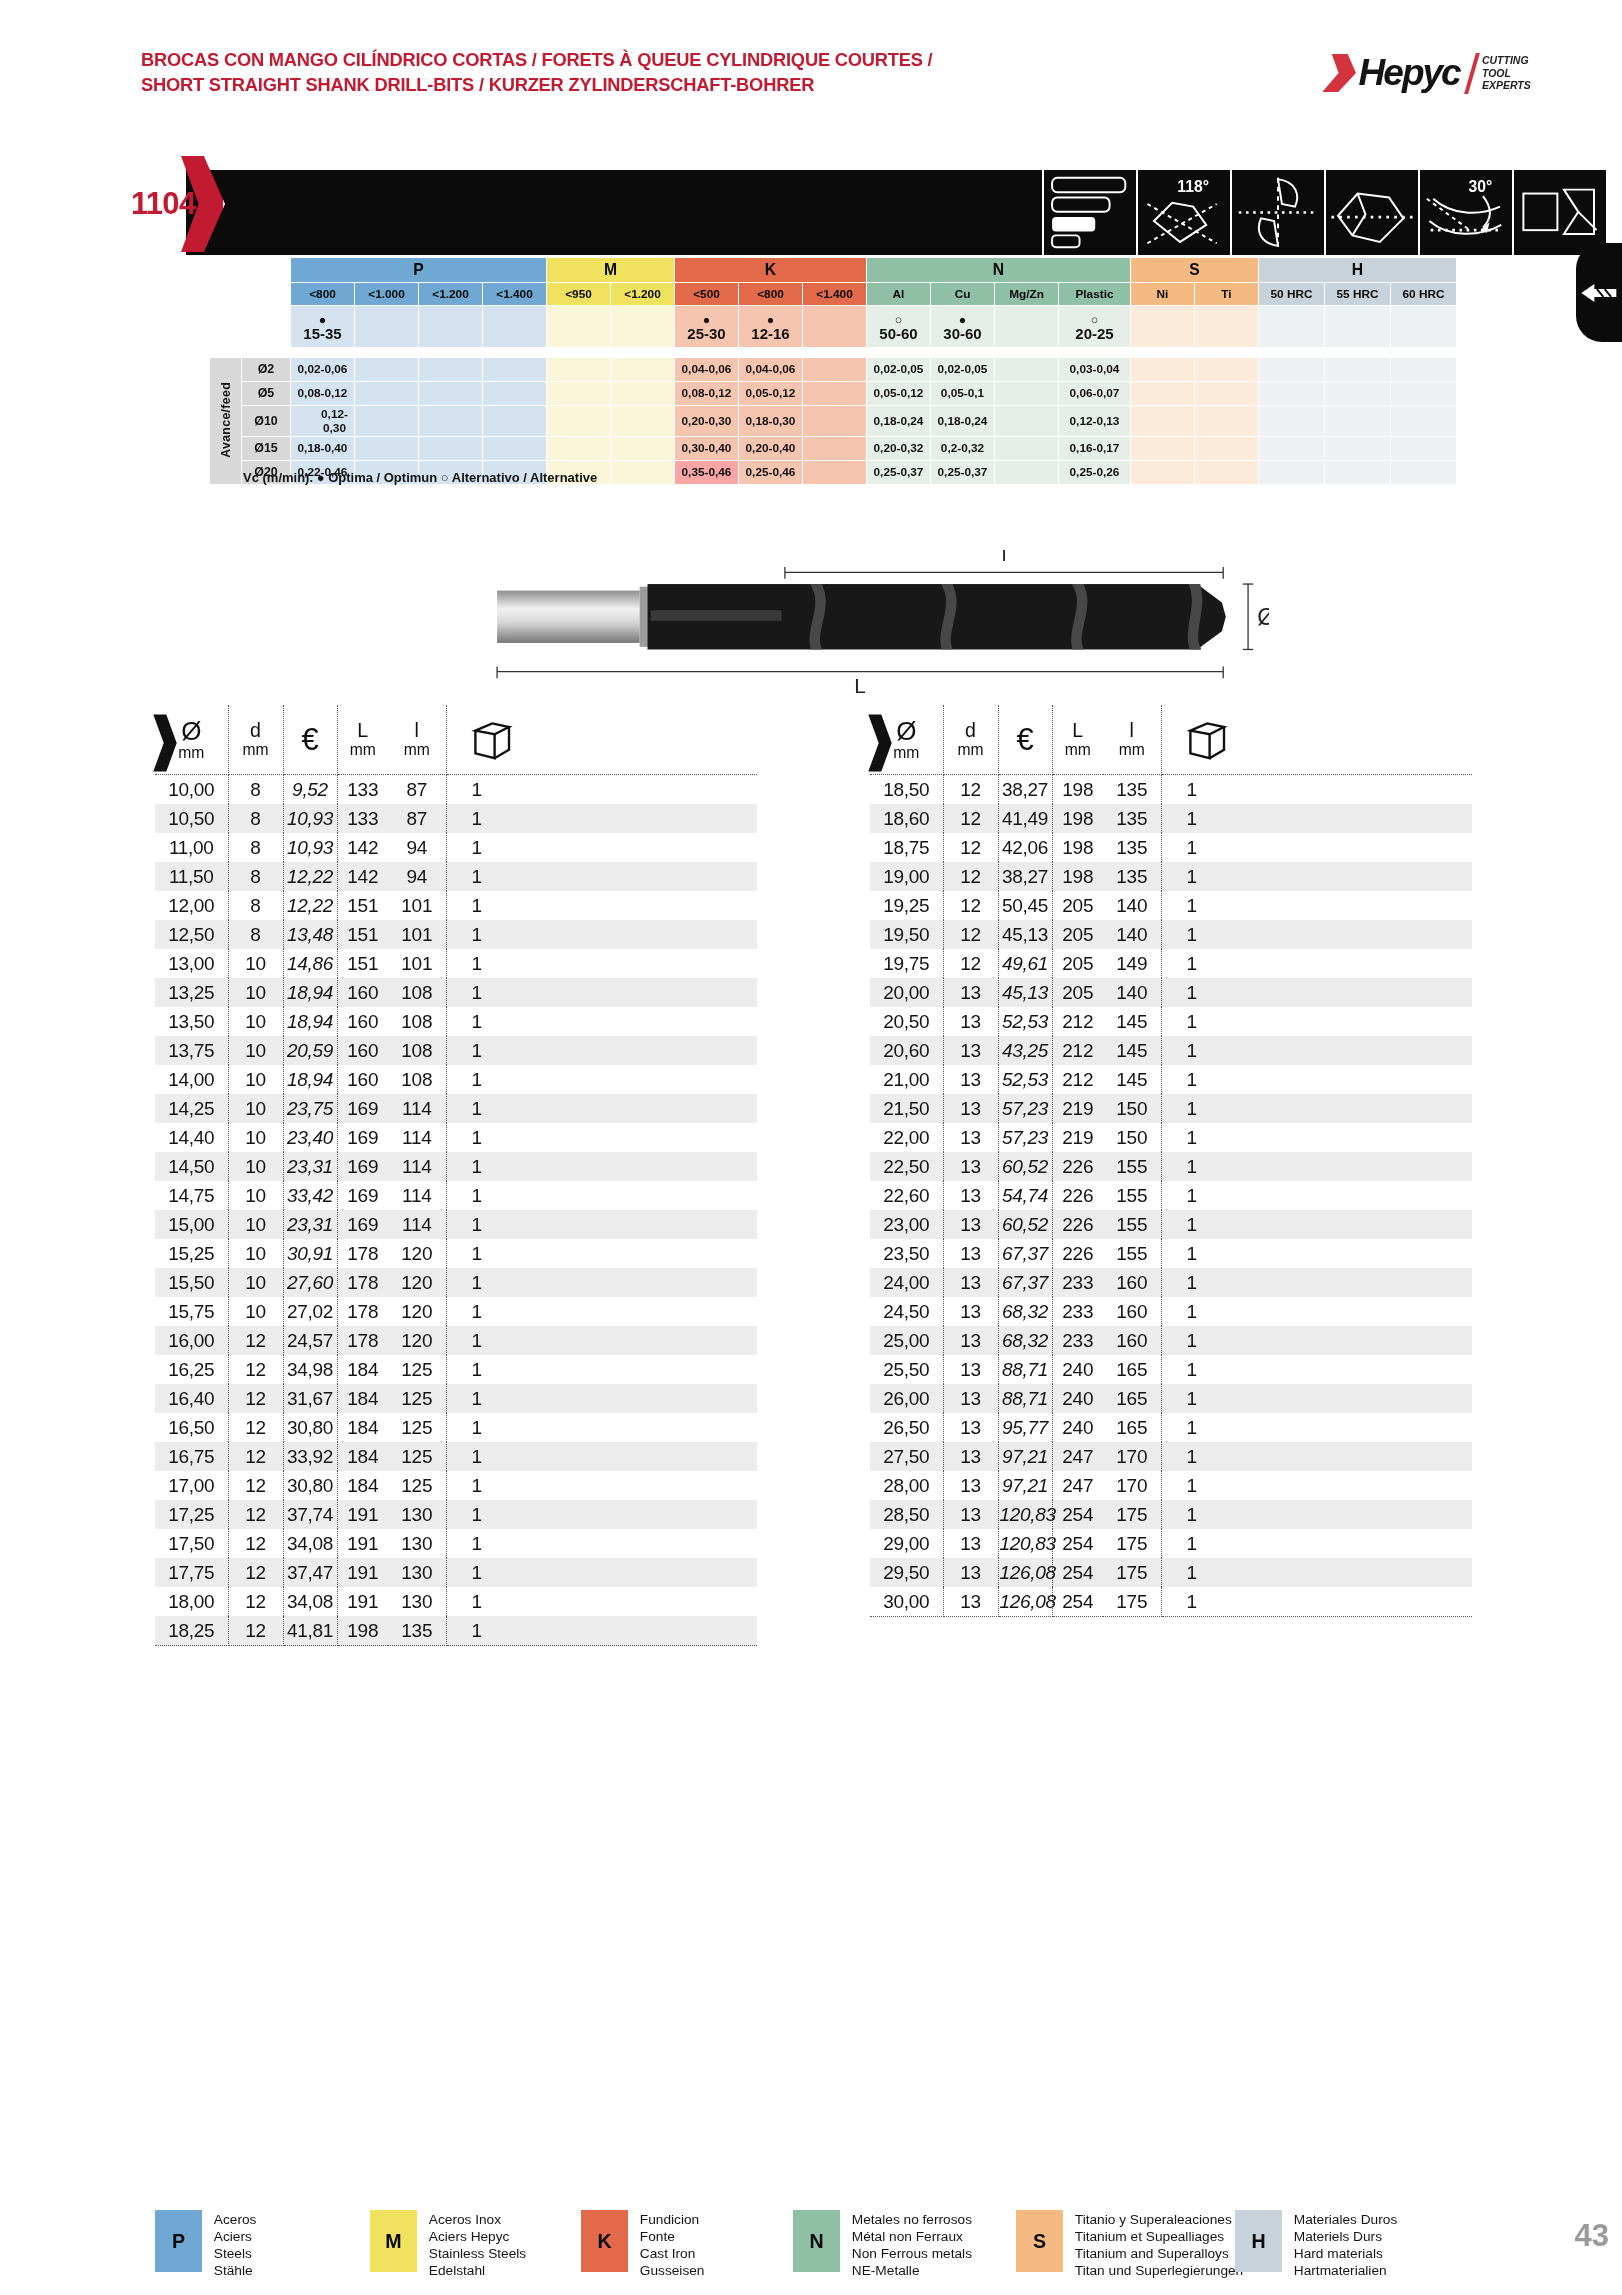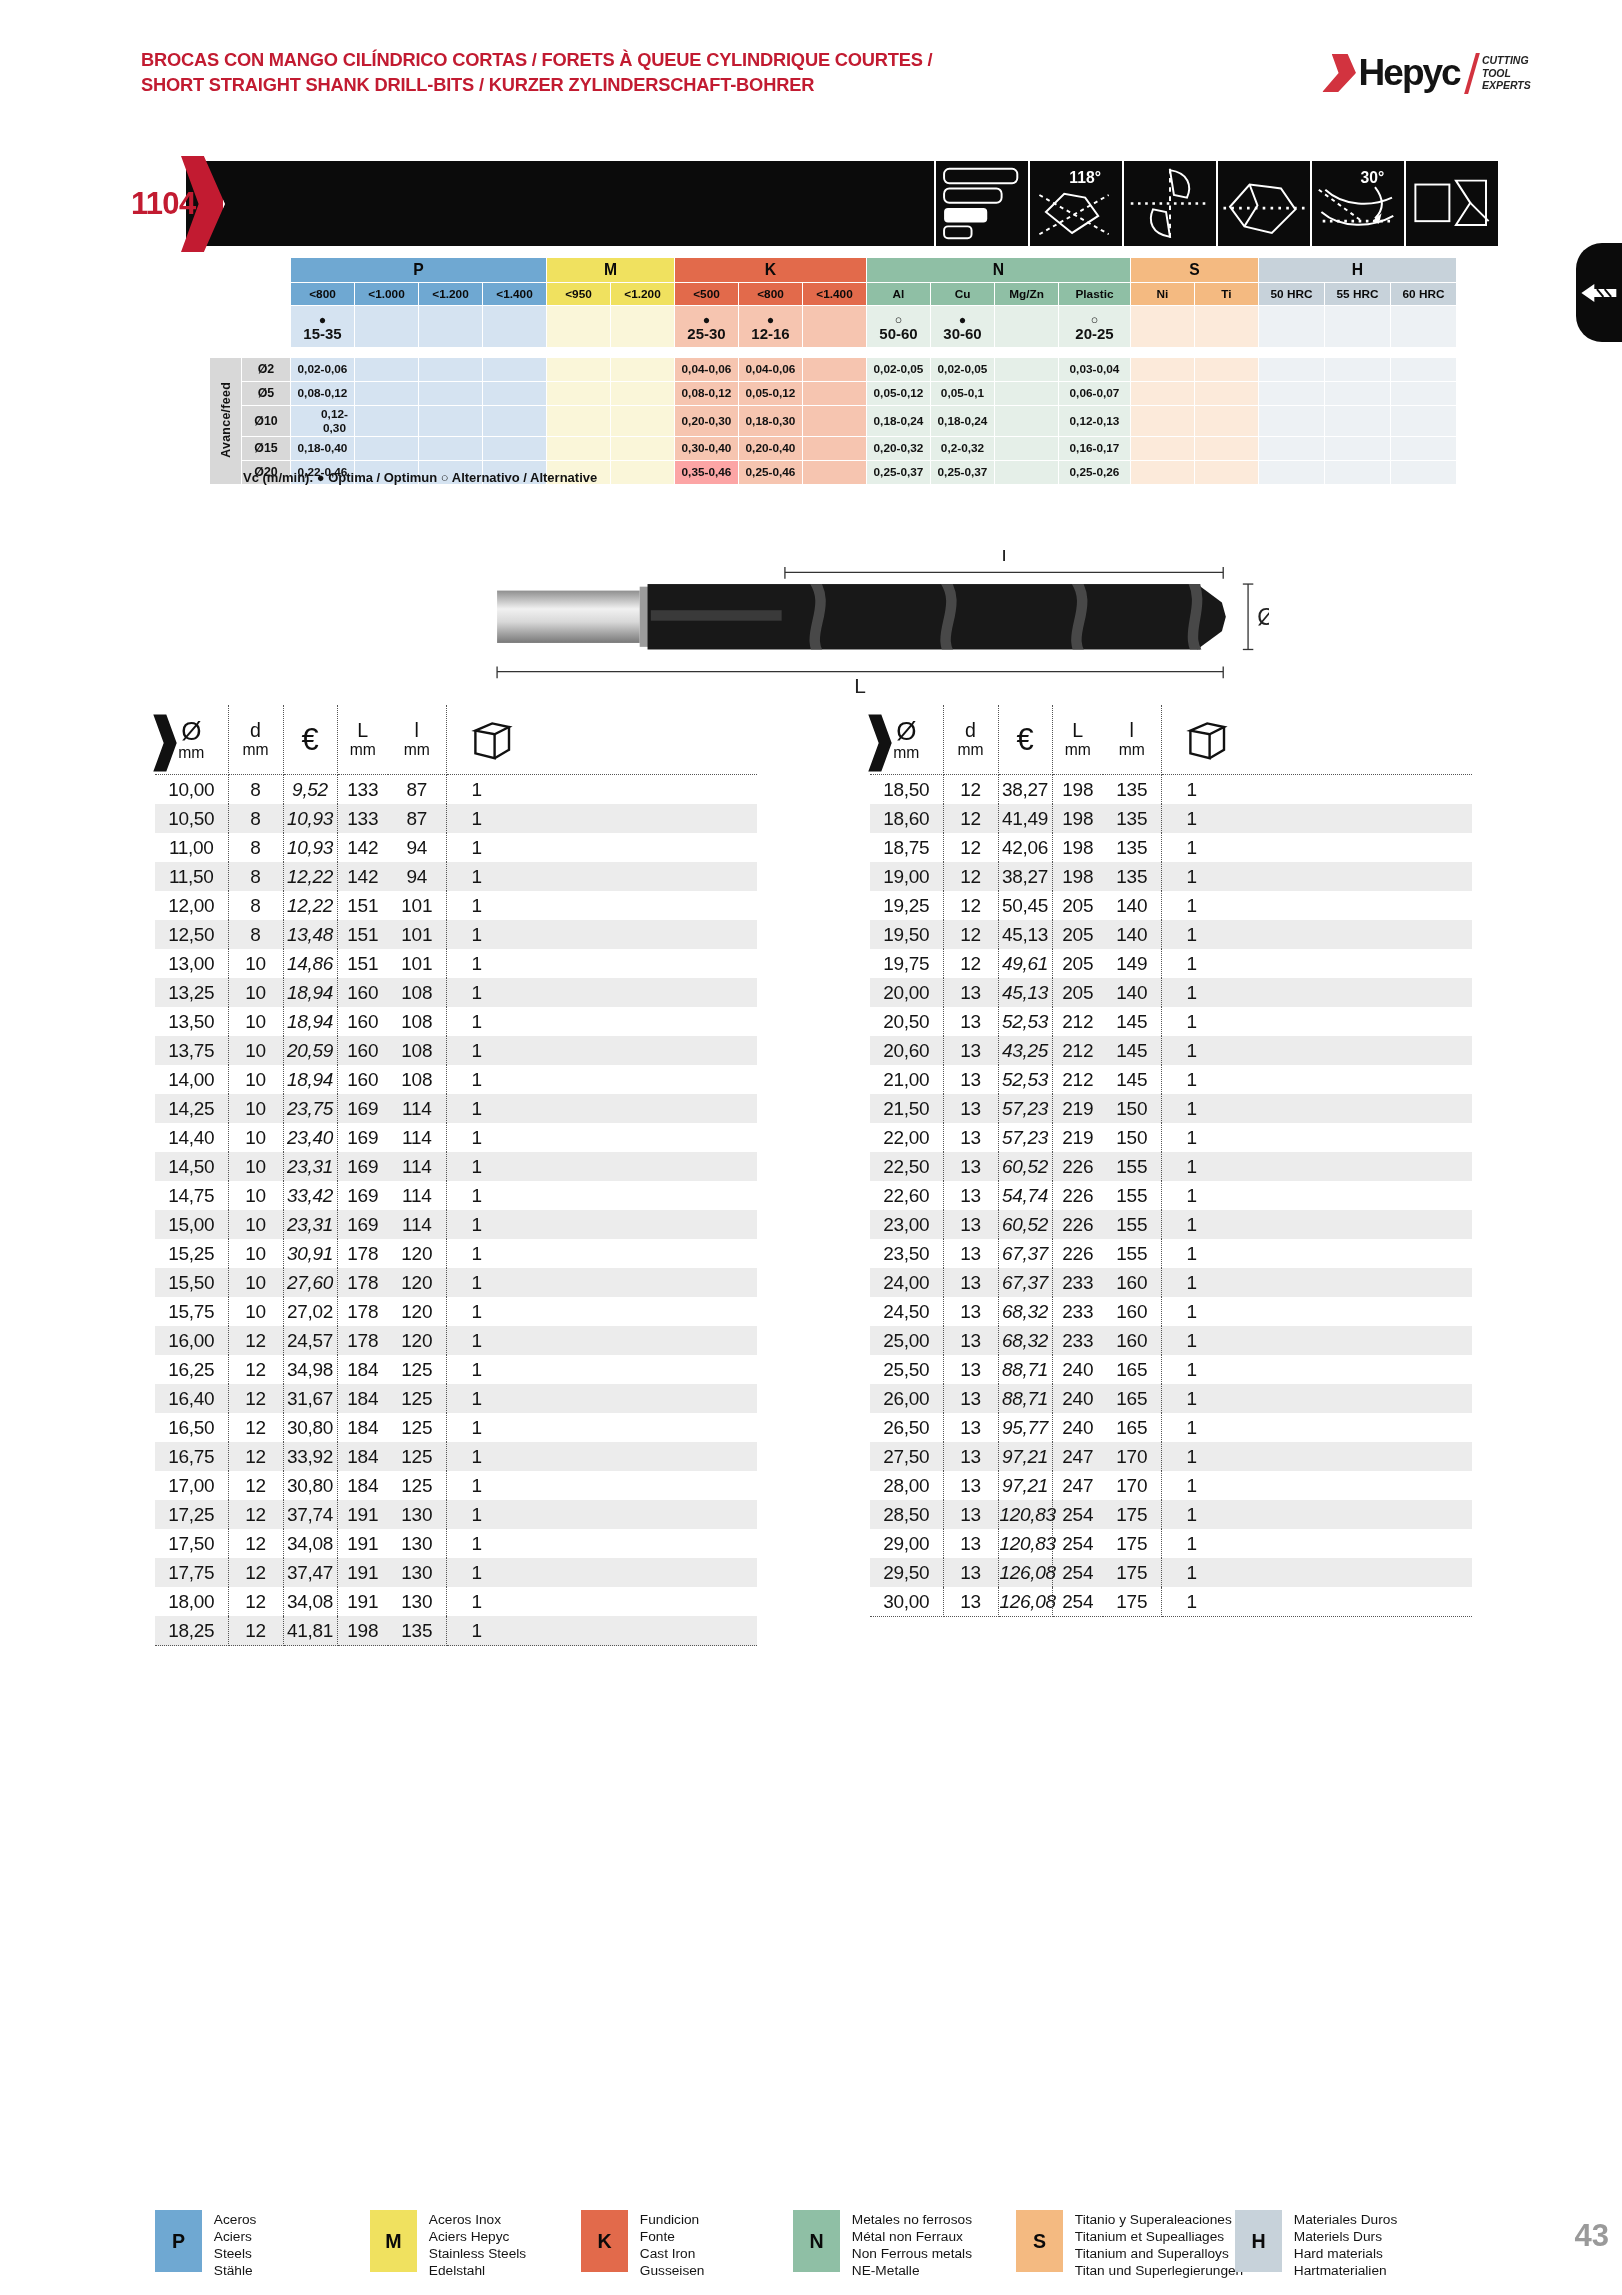--- a/index.html
+++ b/index.html
@@ -5,27 +5,27 @@
   html,body{margin:0;padding:0;background:#fff;}
   #page{position:relative;width:1623px;height:2295px;background:#fff;overflow:hidden;
         font-family:"Liberation Sans",sans-serif;color:#111;}
 
   
   .title{position:absolute;left:141px;top:47px;font-size:18.3px;line-height:25px;
          font-weight:bold;color:#C21B31;letter-spacing:-0.2px;}
   .logo{position:absolute;left:1327px;top:52px;display:flex;align-items:center;}
   .logo-chev{width:29px;height:38px;background:#D2333F;transform:skewX(-14deg);
              clip-path:polygon(0 0,55% 0,100% 50%,55% 100%,0 100%,40% 50%);}
-  .logo-brand{font-size:37px;font-weight:800;letter-spacing:-2px;
+  .logo-brand{font-size:37px;font-weight:800;font-style:italic;letter-spacing:-2px;
               color:#141414;margin-left:2.6px;}
   .logo-slash{width:3.9px;height:41px;background:#D2333F;transform:skewX(-16deg);margin:0 7.9px 0 10.5px;}
   .logo-tag{font-size:10.5px;line-height:12.4px;font-style:italic;font-weight:bold;color:#232323;}
 
   
-  .banner{position:absolute;left:186px;top:161px;width:1312px;height:85px;background:#0B0B0B;}
+  .banner{position:absolute;left:186px;top:170px;width:1420px;height:85px;background:#0B0B0B;}
   .banner-code{position:absolute;left:131px;top:186px;font-size:31px;font-weight:800;color:#C21B31;
                letter-spacing:-0.7px;}
   .banner-chev{position:absolute;left:181px;top:156px;width:42px;height:96px;background:#C21B31;
                clip-path:polygon(0 0,52% 0,100% 50%,52% 100%,0 100%,40% 50%);border-right:2.6px solid #fff;}
   .banner-title{position:absolute;left:275px;top:188px;font-size:30px;font-weight:800;color:#fff;
                 letter-spacing:0;}
   .banner-icons{position:absolute;right:0;top:0;height:100%;display:flex;}
   .bicon{width:92px;height:100%;background:#0B0B0B;border-left:2.6px solid #fff;position:relative;}
   .bicon svg{position:absolute;left:0;top:0;width:100%;height:100%;}
 

